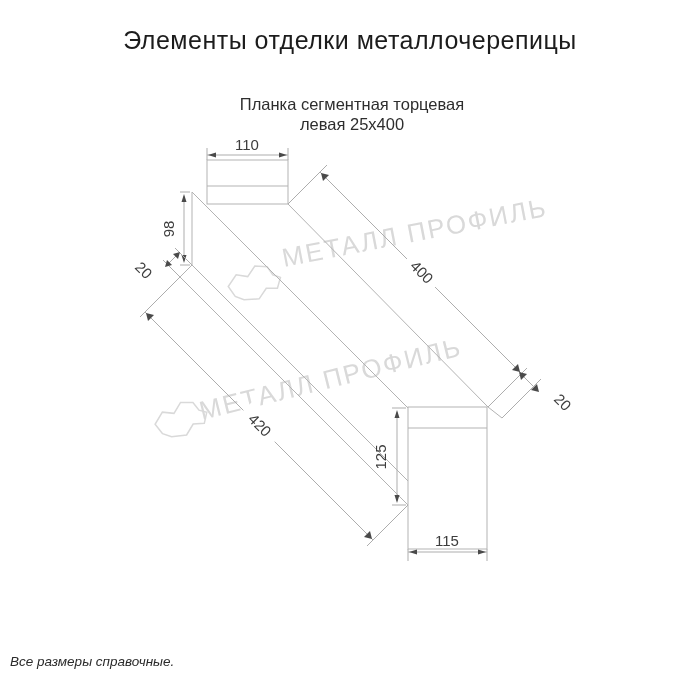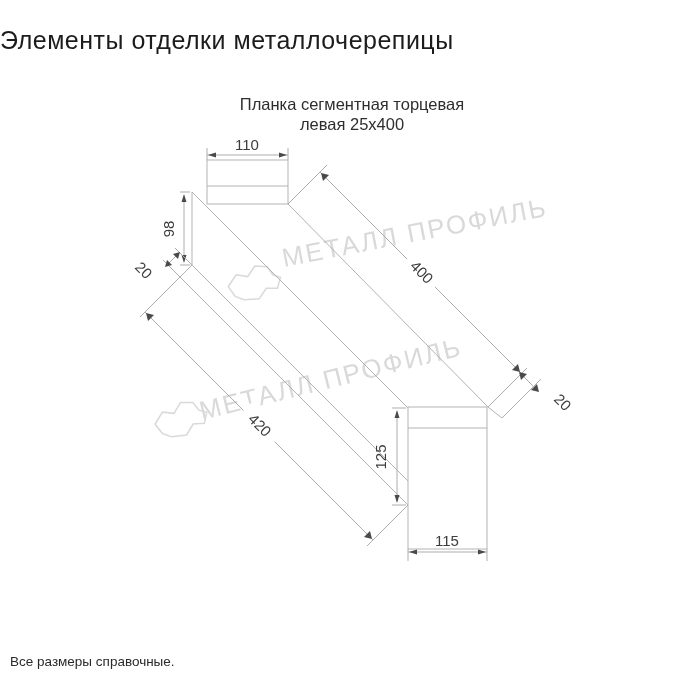--- a/index.html
+++ b/index.html
@@ -1,22 +1,22 @@
 <!DOCTYPE html>
 <html><head>
 <meta charset="utf-8">
 <style>
   html,body{margin:0;padding:0;background:#ffffff;}
   .page{position:relative;width:700px;height:700px;background:#ffffff;overflow:hidden;
         font-family:"Liberation Sans", sans-serif;}
-  .page-title{position:absolute;top:26px;left:0;width:700px;text-align:left;
+  .page-title{position:absolute;top:26px;left:0;width:700px;text-align:center;
         font-size:25px;color:#1c1c1c;letter-spacing:0.5px;}
   .drawing-subtitle{position:absolute;top:94px;left:0;width:704px;text-align:center;
         font-size:16.5px;color:#2e2e2e;line-height:20px;}
-  .footer-notes{position:absolute;left:10px;top:652px;font-size:13.5px;color:#2a2a2a;line-height:19px;}
+  .footer-notes{position:absolute;left:10px;top:652px;font-size:13.5px;color:#2a2a2a;line-height:19px;font-style:italic;}
   svg{position:absolute;left:0;top:0;}
   .objline{stroke:#b3b3b3;stroke-width:1;fill:none;}
   .dimline{stroke:#adadad;stroke-width:1;fill:none;}
   .arrow{fill:#4a4a4a;stroke:none;}
   .dimtext{font-family:"Liberation Sans", sans-serif;font-size:15px;fill:#3d3d3d;}
   .wmtext{font-family:"Liberation Sans", sans-serif;font-size:26px;fill:#d9d9d9;letter-spacing:2px;}
   .wmcloud{stroke:#d9d9d9;stroke-width:1.5;fill:none;}
   .labelbg{fill:#ffffff;stroke:none;}
 </style>
 </head>

